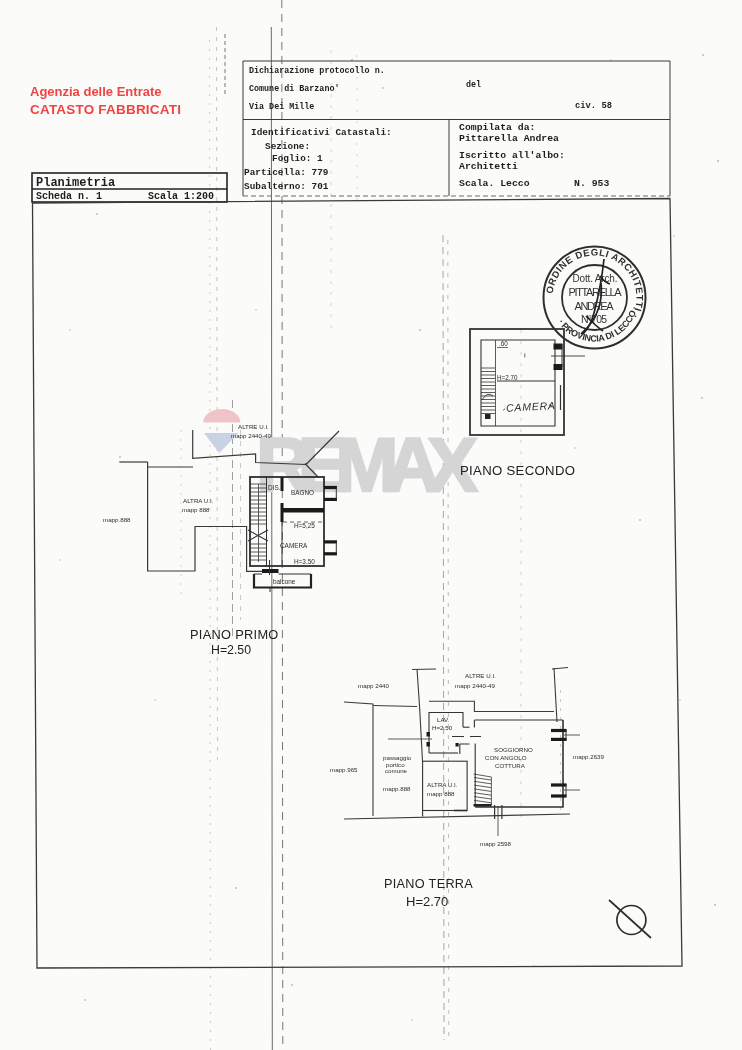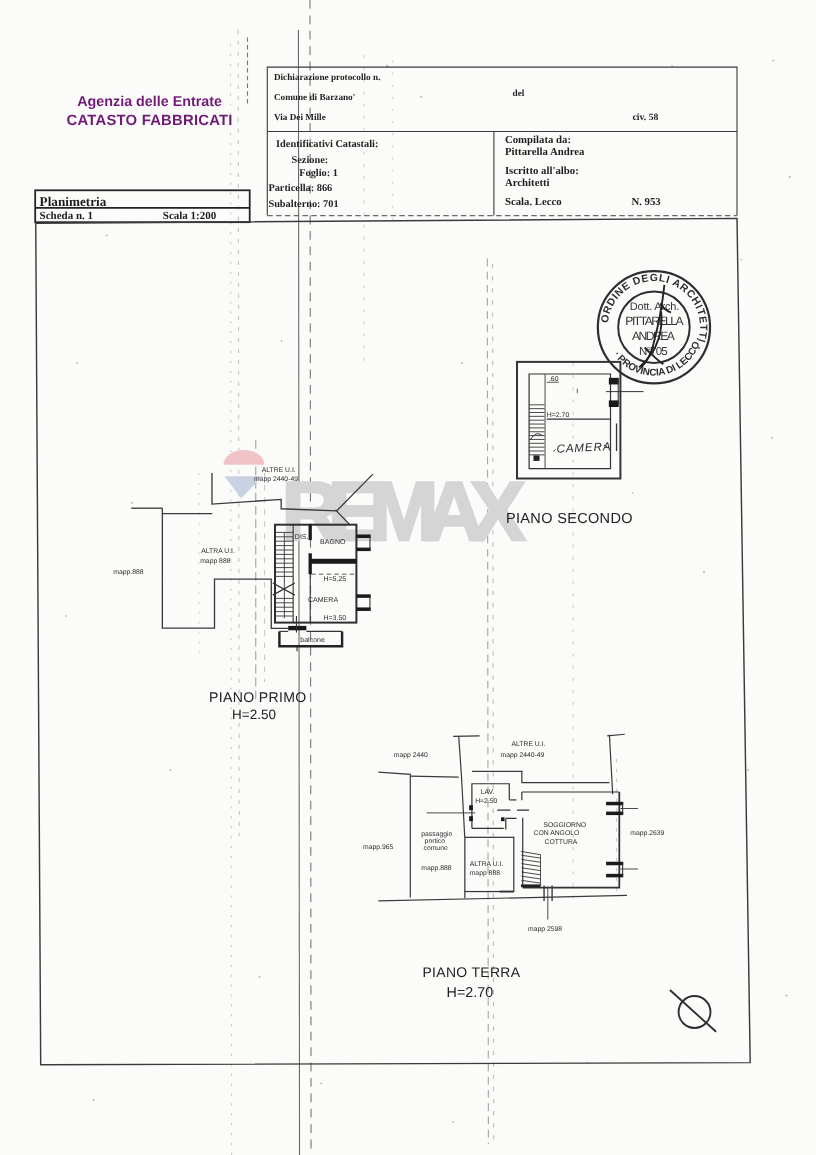--- a/index.html
+++ b/index.html
@@ -1,19 +1,19 @@
 <!DOCTYPE html>
 <html><head>
 <meta charset="utf-8">
 <style>
 html,body{margin:0;padding:0;background:#fff}
 #page{position:relative;width:742px;height:1050px;background:#fbfbf9;overflow:hidden;font-family:"Liberation Sans",sans-serif}
 #page svg{position:absolute;left:0;top:0}
 .t{position:absolute;white-space:pre;color:#1e1e1e}
-.mono{font-family:Liberation Serif, serif;font-weight:bold}
+.mono{font-family:Liberation Mono, monospace;font-weight:bold}
 </style>
 </head>
 <body>
 <div id="page">
 <svg width="742" height="1050" viewBox="0 0 742 1050">
 
 <g stroke="#9a9a9a" stroke-width="1" fill="none">
 <line x1="209.5" y1="40" x2="210.5" y2="1050" stroke-dasharray="2 7" opacity="0.5"></line>
 <line x1="216.5" y1="27" x2="217.5" y2="760" stroke-dasharray="4 6" opacity="0.55"></line>
 <line x1="225" y1="34" x2="225" y2="95" stroke="#555" stroke-dasharray="4 3" opacity="0.8"></line>
@@ -65,35 +65,35 @@
 
 <g stroke="#222" stroke-width="1.6" fill="none">
 <rect x="32" y="173" width="195" height="29"></rect>
 <line x1="32" y1="189" x2="227" y2="189"></line>
 </g>
 
 <polygon points="32.5,203 670,198.5 682,966 37,968" fill="none" stroke="#3a3a3a" stroke-width="1.3"></polygon>
 
 </svg>
 
-<div style="position:absolute;left:30px;top:83px;width:212px;text-align:center;font-weight:bold;color:#701a75">
+<div style="position:absolute;left:30px;top:83px;width:212px;font-weight:bold;color:#ef4444">
       <div style="font-size:13px;line-height:17.5px">Agenzia delle Entrate</div>
       <div style="font-size:13.5px;line-height:18px;letter-spacing:0.2px">CATASTO FABBRICATI</div>
     </div>
 
 <div class="t mono" style="left:249px;top:65.5px;font-size:8.4px">Dichiarazione protocollo n.</div>
 <div class="t mono" style="left:466px;top:80px;font-size:8.4px">del</div>
 <div class="t mono" style="left:249px;top:84px;font-size:8.4px">Comune di Barzano'</div>
 <div class="t mono" style="left:249px;top:102px;font-size:8.4px">Via Dei Mille</div>
 <div class="t mono" style="left:575px;top:101px;font-size:8.8px">civ. 58</div>
 
 <div class="t mono" style="left:251px;top:127px;font-size:9.4px">Identificativi Catastali:</div>
 <div class="t mono" style="left:265px;top:141px;font-size:9.4px">Sezione:</div>
 <div class="t mono" style="left:272px;top:153px;font-size:9.4px">Foglio: 1</div>
-<div class="t mono" style="left:244px;top:167px;font-size:9.4px">Particella: 866</div>
+<div class="t mono" style="left:244px;top:167px;font-size:9.4px">Particella: 779</div>
 <div class="t mono" style="left:244px;top:180.5px;font-size:9.4px">Subalterno: 701</div>
 
 <div class="t mono" style="left:459px;top:123px;font-size:9.8px;line-height:10.5px">Compilata da:<br>Pittarella Andrea</div>
 <div class="t mono" style="left:459px;top:151px;font-size:9.8px;line-height:10.5px">Iscritto all'albo:<br>Architetti</div>
 <div class="t mono" style="left:459px;top:177.5px;font-size:9.8px">Scala. Lecco</div>
 <div class="t mono" style="left:574px;top:177.5px;font-size:9.8px">N. 953</div>
 
 <div class="t mono" style="left:36px;top:176px;font-size:12px">Planimetria</div>
 <div class="t mono" style="left:36px;top:191px;font-size:10px">Scheda n. 1</div>
 <div class="t mono" style="left:148px;top:191px;font-size:10px">Scala 1:200</div>

